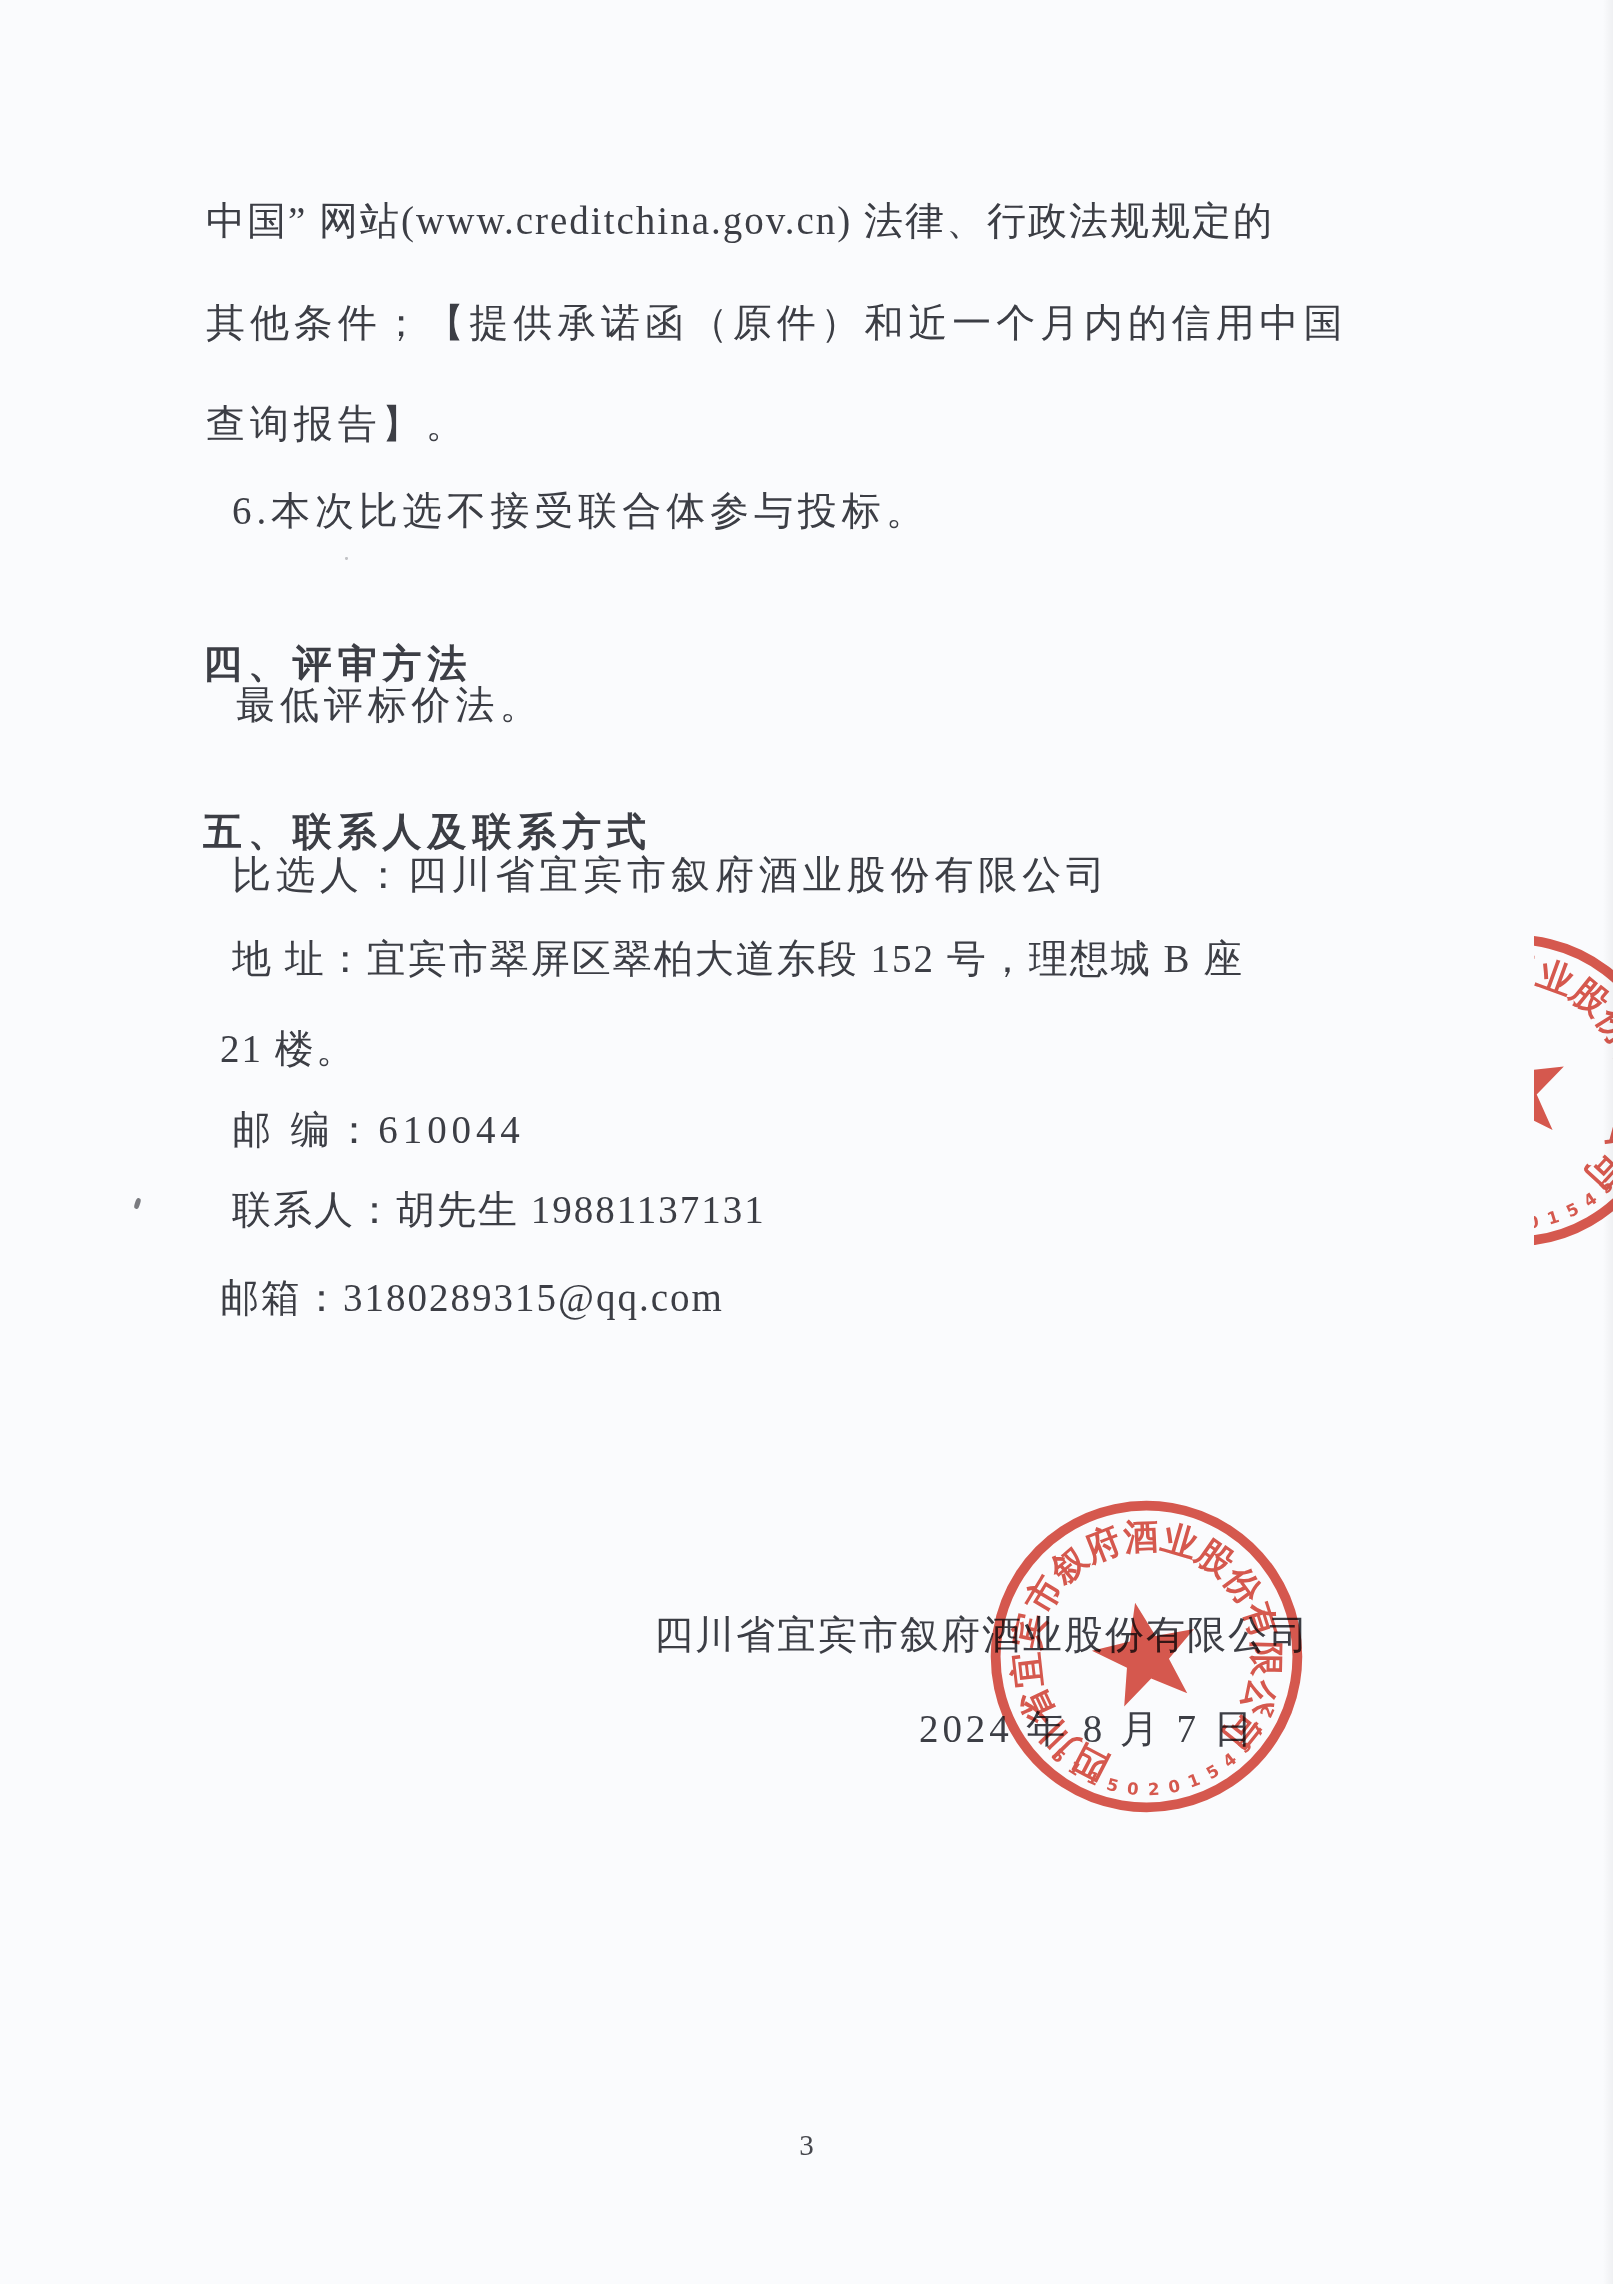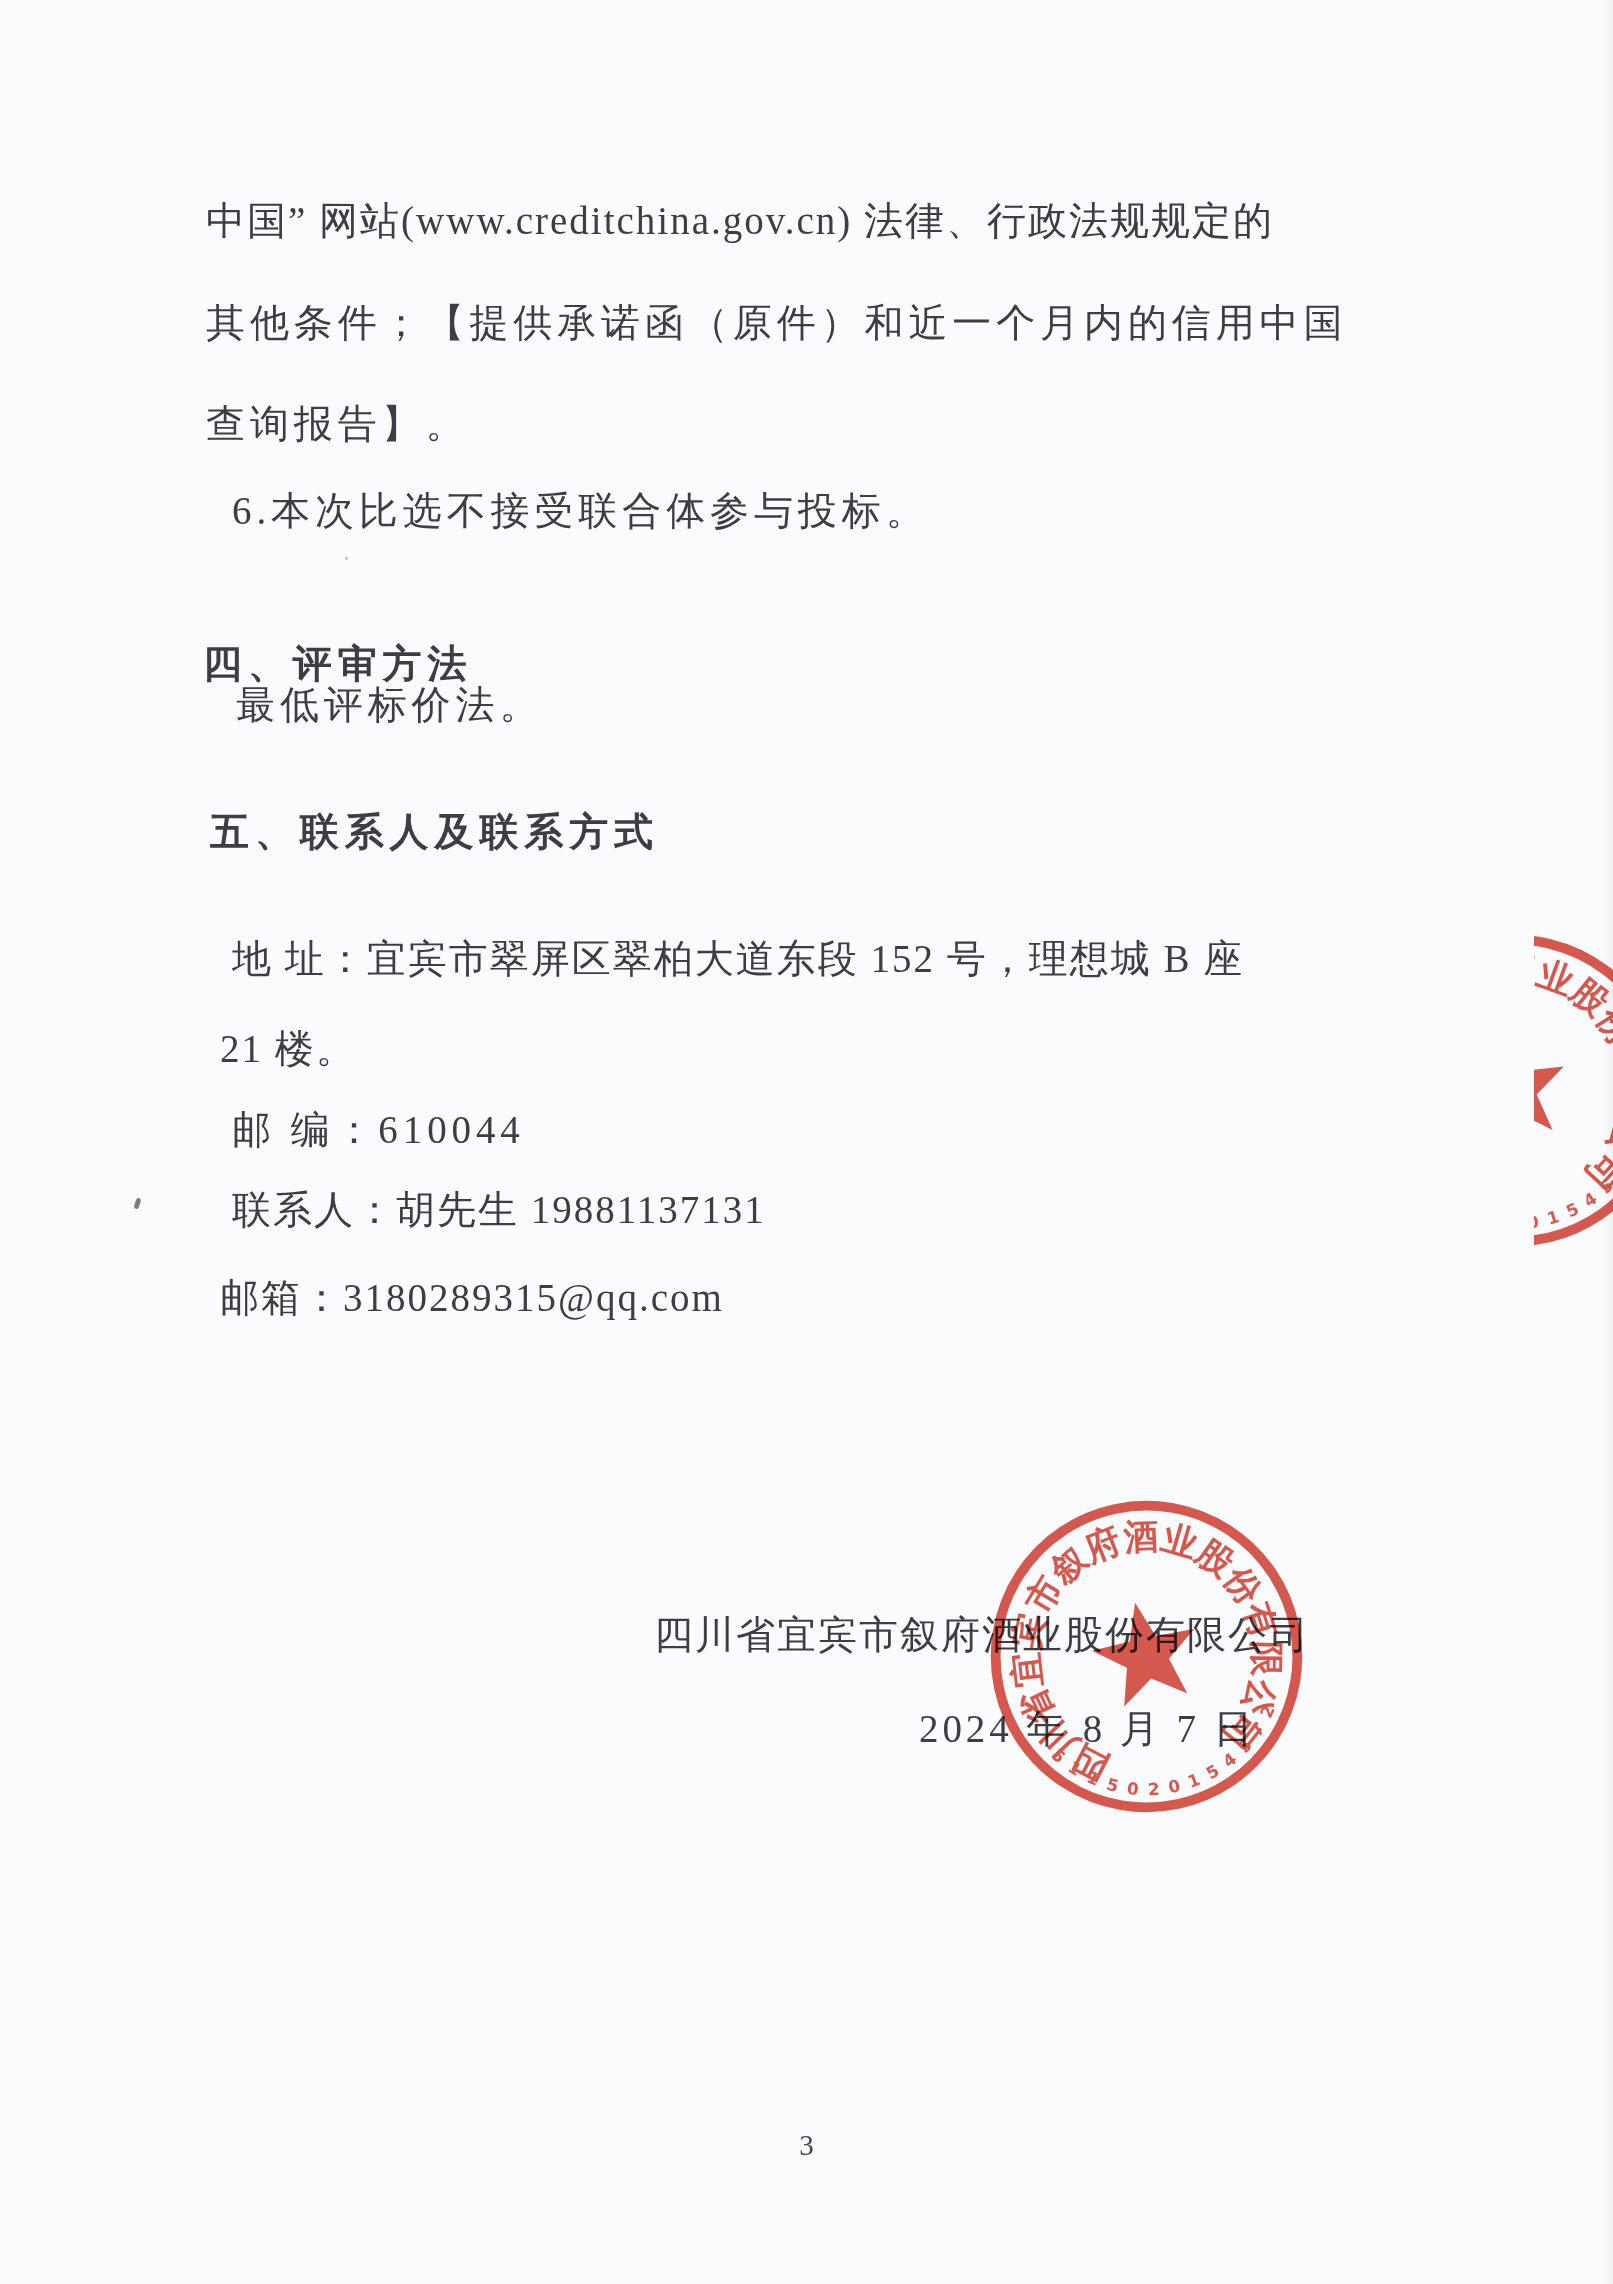--- a/index.html
+++ b/index.html
@@ -57,21 +57,22 @@
 <body>
 
 <div class="page">
 
   <div class="tline" style="left:206px;top:301px">其他条件；【提供承诺函（原件）和近一个月内的信用中国</div>
   <div class="tline mixed" style="left:206px;top:199px">中国” 网站(www.creditchina.gov.cn) 法律、行政法规规定的</div>
   <div class="tline" style="left:206px;top:402px">查询报告】。</div>
   <div class="tline" style="left:232px;top:489px">6.本次比选不接受联合体参与投标。</div>
   <div class="tline bold" style="left:203px;top:598px">四、评审方法</div>
   <div class="tline" style="left:236px;top:683px">最低评标价法。</div>
-  <div class="tline bold" style="left:210px;top:766px">五、联系人及联系方式</div>
+  <div class="tline bold" style="left:203px;top:766px">五、联系人及联系方式</div>
+  <div class="tline" style="left:232px;top:853px">比选人：四川省宜宾市叙府酒业股份有限公司</div>
   <div class="tline mixed" style="left:232px;top:937px">地    址：宜宾市翠屏区翠柏大道东段 152 号，理想城 B 座</div>
   <div class="tline mixed" style="left:220px;top:1027px">21 楼。</div>
   <div class="tline" style="left:232px;top:1108px">邮    编：610044</div>
   <div class="tline mixed" style="left:232px;top:1188px">联系人：胡先生 19881137131</div>
   <div class="tline mixed" style="left:220px;top:1276px">邮箱：3180289315@qq.com</div>
 
   <div class="sig-line" style="left:654px;top:1608px">四川省宜宾市叙府酒业股份有限公司</div>
   <div class="sig-line" style="left:919px;top:1702px;letter-spacing:3.9px">2024 年 8 月 7 日</div>
 
   <div class="seal-mount" id="company-seal">

